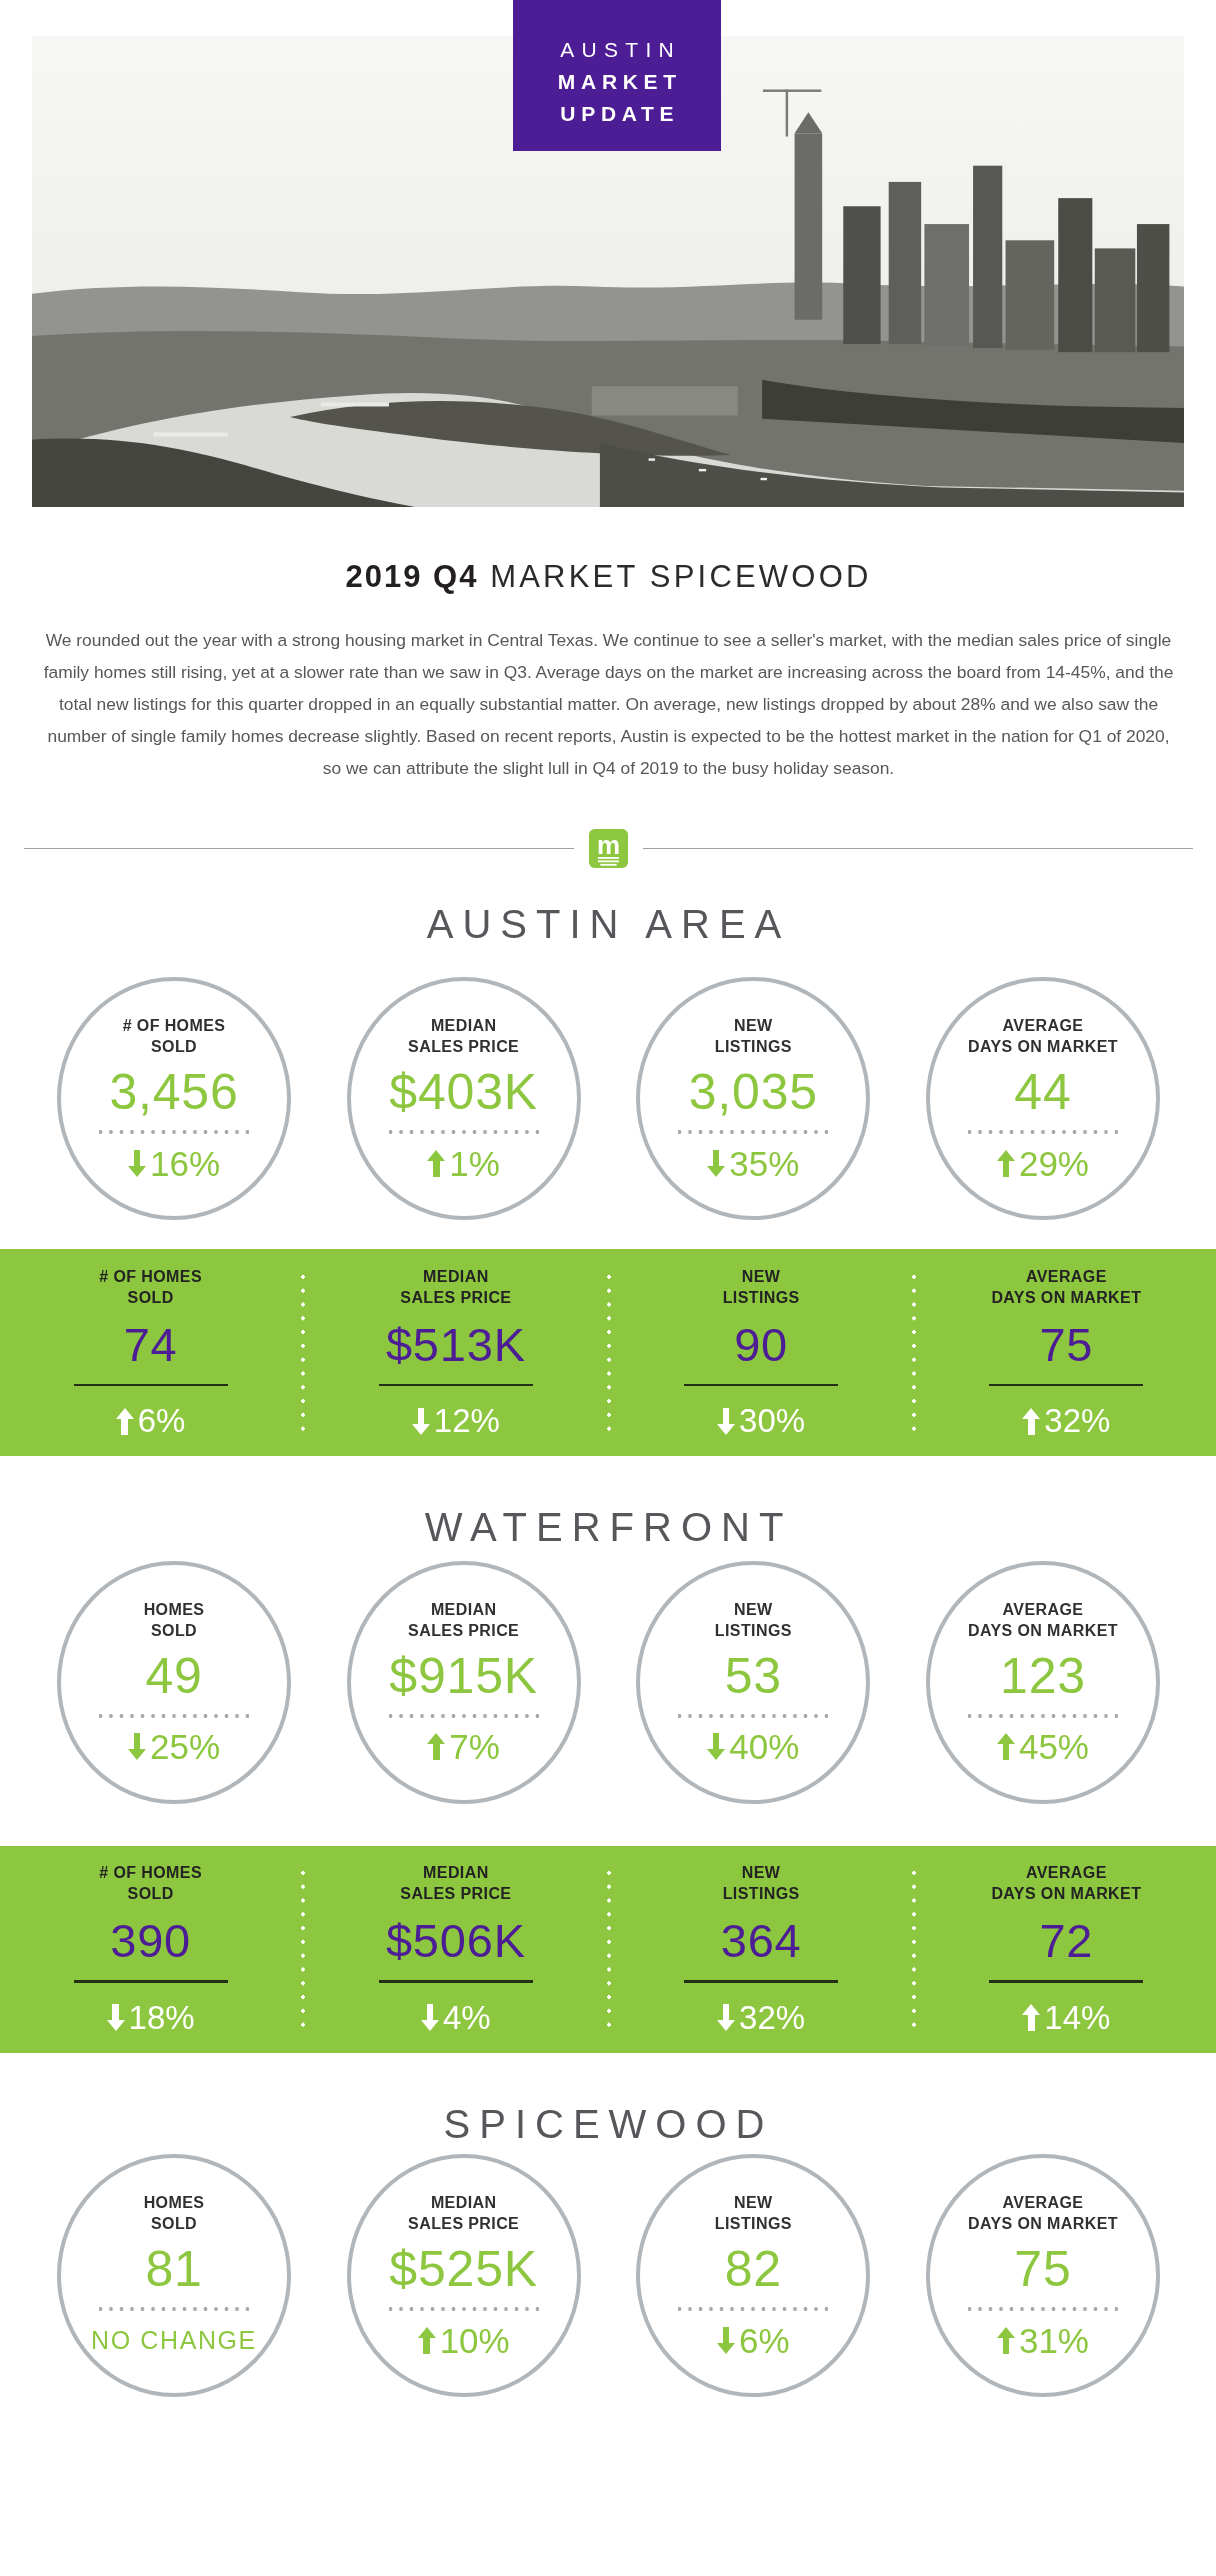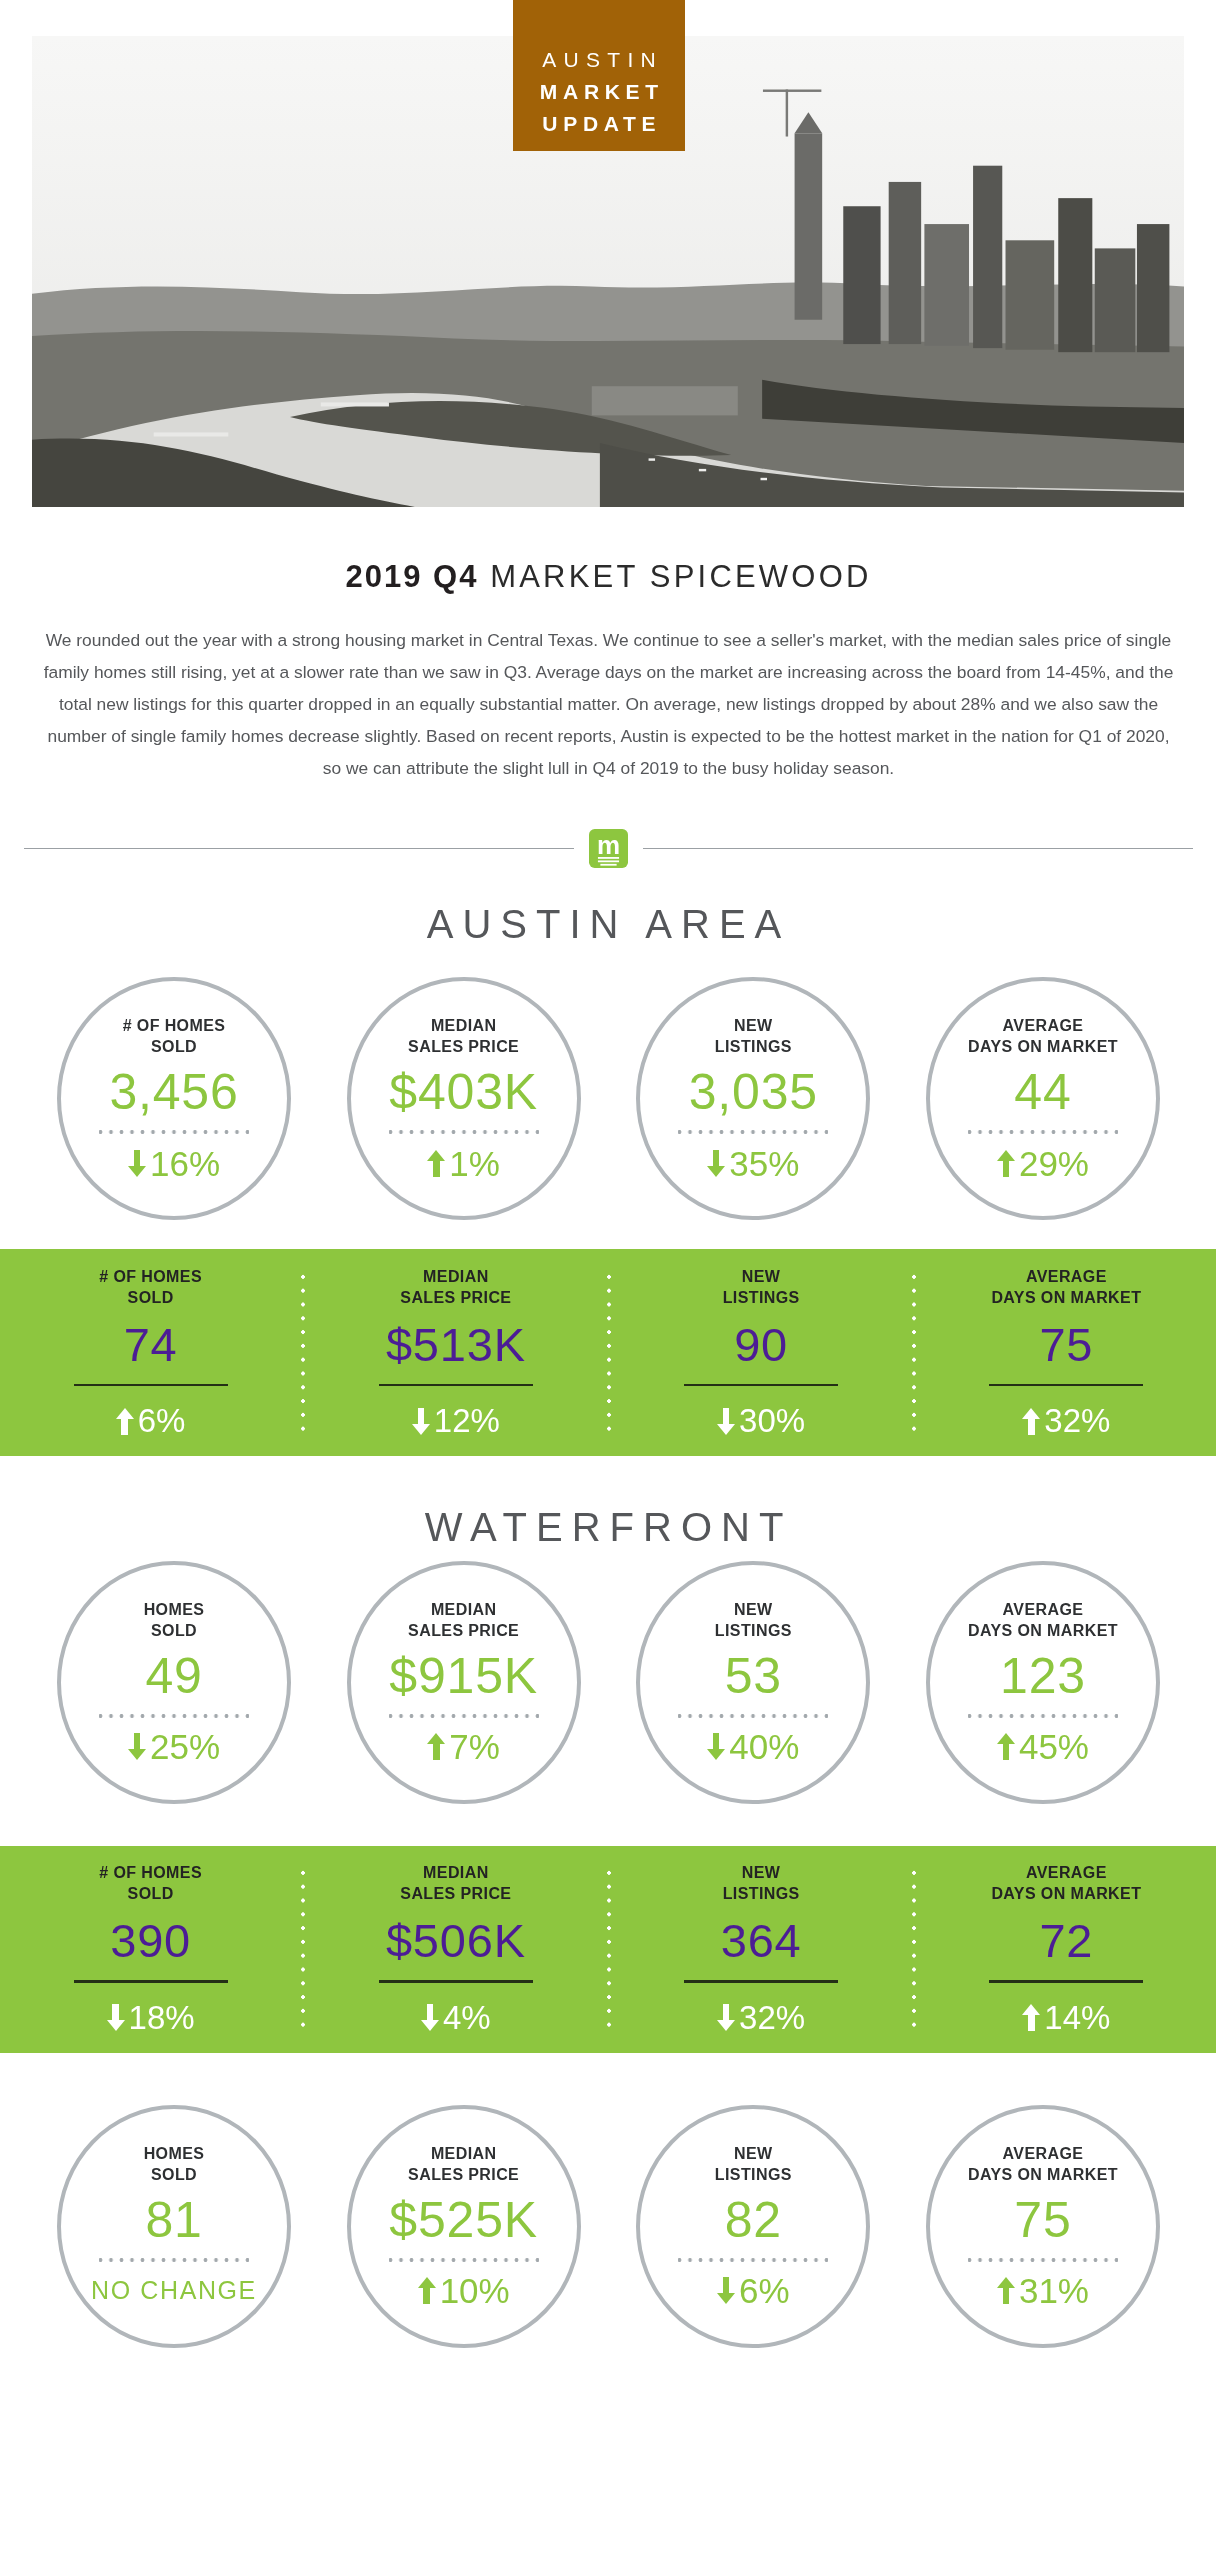--- a/index.html
+++ b/index.html
@@ -2,22 +2,22 @@
 <html style="font-size:13px"><head>
 <meta charset="utf-8">
 <style>
   html,body{margin:0;padding:0;background:#ffffff;}
   body{width:1217px;font-family:"Liberation Sans",sans-serif;color:#55575a;}
   .page{width:1217px;padding-bottom:40px;background:#fff;}
 
   
   .hero{position:relative;margin:0 32px;padding-top:36px;height:471px;}
   .photo{display:block;width:1152px;height:471px;}
-  .badge{position:absolute;top:0;left:481px;width:172px;height:151px;background:#a16207;
-         color:#fff;text-align:center;box-sizing:border-box;padding-top:44px;}
+  .badge{position:absolute;top:0;left:481px;width:208px;height:151px;background:#4c1d95;
+         color:#fff;text-align:center;box-sizing:border-box;padding-top:34px;}
   .badge-line{display:block;font-size:21px;line-height:32px;letter-spacing:7.3px;padding-left:7.3px;font-weight:400;}
   .badge-line.bold{font-weight:700;letter-spacing:5.7px;padding-left:5.7px;}
 
   
   .title{margin:52px 0 0;text-align:center;font-size:31px;line-height:36px;
          color:#231f20;font-weight:700;letter-spacing:2px;}
   .title .light{font-weight:300;letter-spacing:3.2px;color:#2b2b2b;}
   .intro{width:1136px;margin:29px auto 0;text-align:center;font-size:17.4px;line-height:32px;color:#55575a;}
 
   
@@ -357,20 +357,21 @@
         <div class="banner-underline"></div>
         <div class="banner-change up">
             <span class="arrow"></span>
             <span>14%</span>
           </div>
       </div>
     </div>
   </section>
 
   <section class="stat-section sec-spicewood">
+    <h2 class="section-heading">SPICEWOOD</h2>
     <div class="circle-row">
       <div class="stat-circle">
         <div class="stat-label">
             <span class="lbl-line">HOMES</span>
             <span class="lbl-line">SOLD</span>
           </div>
         <div class="stat-value">81</div>
         <div class="dots-h"></div>
         <div class="stat-change none">
             <span>NO CHANGE</span>

